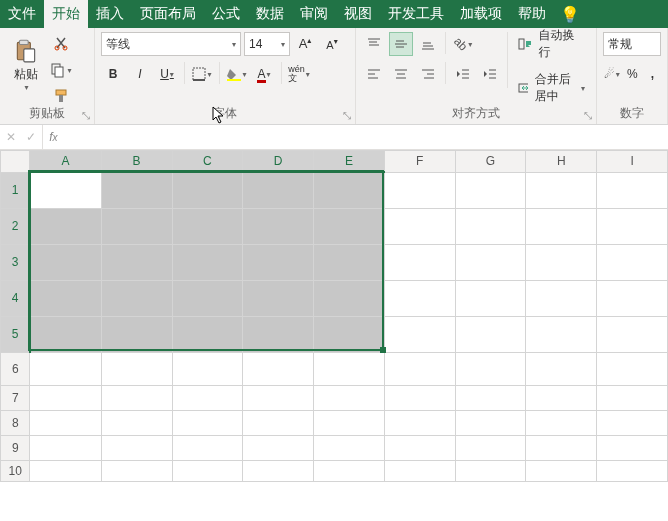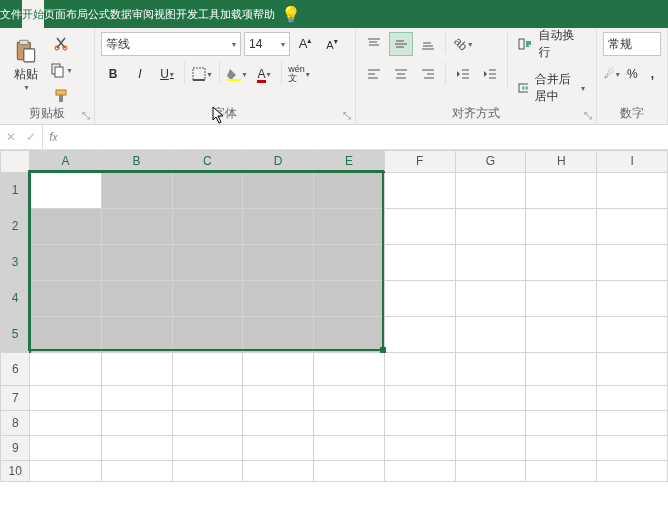--- a/index.html
+++ b/index.html
@@ -1,17 +1,17 @@
 <!DOCTYPE html>
 <html><head>
 <meta charset="utf-8">
 <style>
 html,body{margin:0;padding:0;font-family:"Microsoft YaHei",sans-serif;font-size:12px;background:#fff;color:#333;width:668px;height:521px;overflow:hidden}
 .tabs{background:#217346;display:flex;height:28px;align-items:stretch}
-.tab{color:#fff;padding:0 0;display:flex;align-items:center;cursor:pointer;font-size:11px}
+.tab{color:#fff;padding:0 8px;display:flex;align-items:center;cursor:pointer;font-size:14px}
 .tab.active{background:#f3f2f1;color:#217346}
 .tell-me{margin-left:6px;color:#fff;display:flex;align-items:center;font-size:16px}
 .ribbon{background:#f3f2f1;border-bottom:1px solid #d6d6d6;height:96px;display:flex}
 .group{border-right:1px solid #e1dfdd;padding:4px 6px 0 6px;display:flex;flex-direction:column;position:relative}
 .group-label{text-align:center;font-size:12px;color:#666;margin-top:auto;padding:2px 0;position:relative}
 .group-label .dlg{position:absolute;right:-2px;bottom:2px;font-size:10px;color:#888}
 .big-btn{display:flex;flex-direction:column;align-items:center;justify-content:center;width:40px;height:66px;cursor:pointer}
 .big-btn svg{width:26px;height:26px}
 .big-btn .lbl{font-size:12px;margin-top:2px}
 .stack{display:flex;flex-direction:column;gap:2px;justify-content:center}
@@ -48,20 +48,21 @@
 .b{font-weight:bold}
 .i{font-style:italic}
 .u{text-decoration:underline}
 </style>
 </head>
 <body>
 
 <div class="tabs" id="tabs">
     <div class="tab">文件</div>
     <div class="tab active">开始</div>
+    <div class="tab">插入</div>
     <div class="tab">页面布局</div>
     <div class="tab">公式</div>
     <div class="tab">数据</div>
     <div class="tab">审阅</div>
     <div class="tab">视图</div>
     <div class="tab">开发工具</div>
     <div class="tab">加载项</div>
     <div class="tab">帮助</div>
     <div class="tell-me">💡</div>
   </div>

